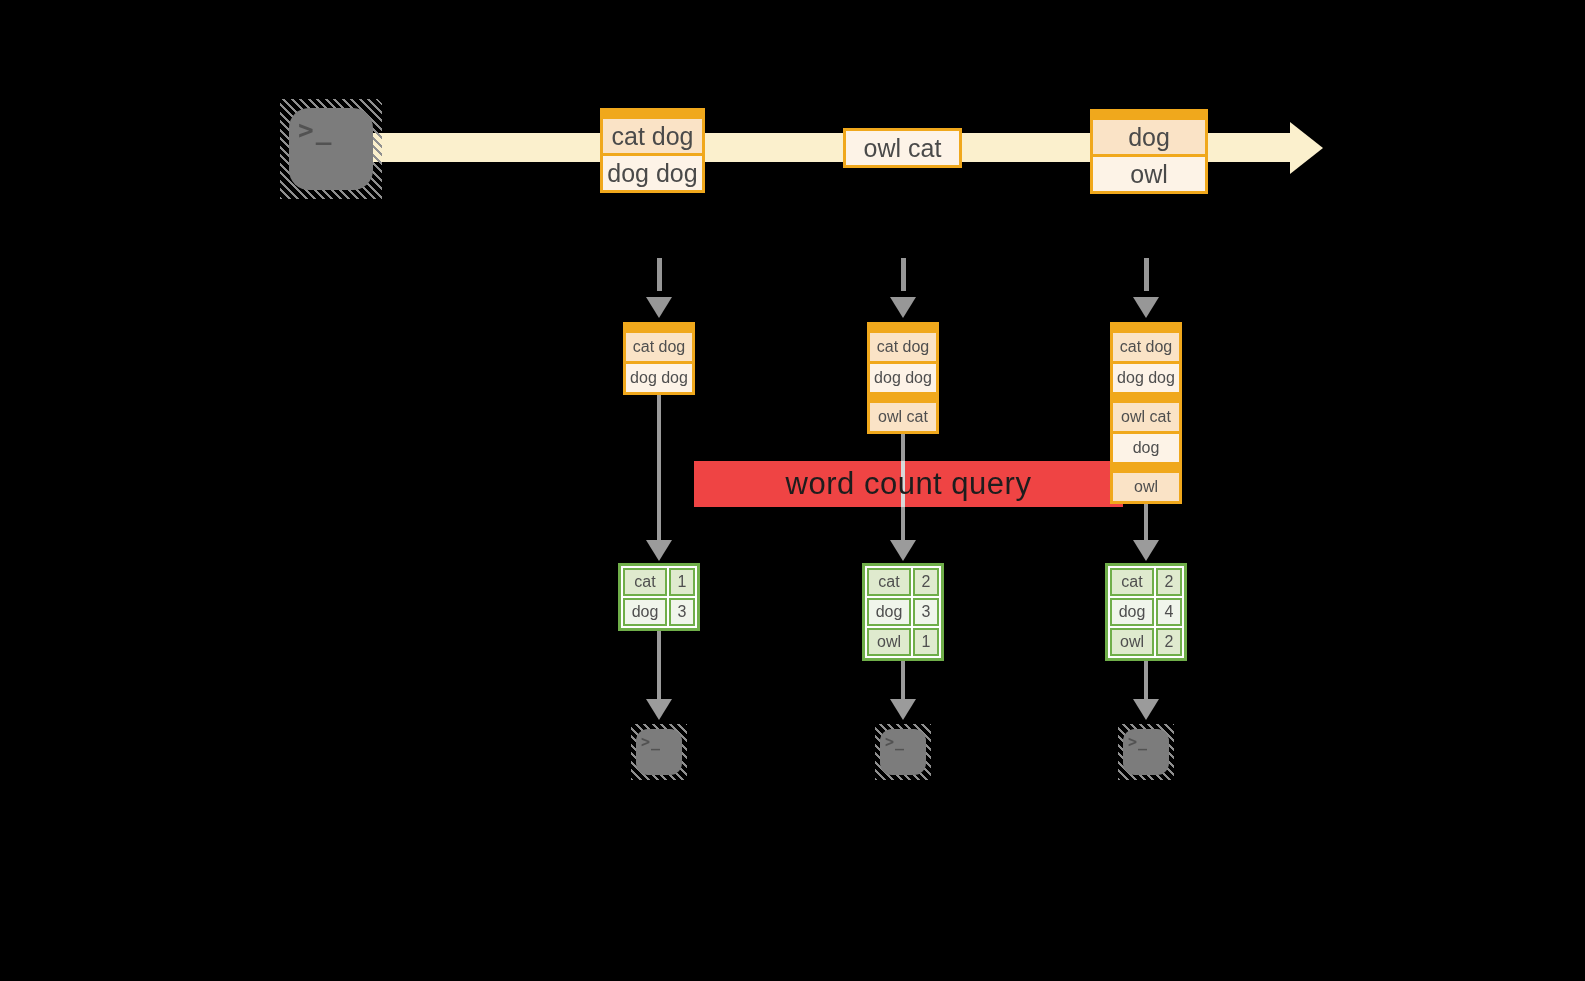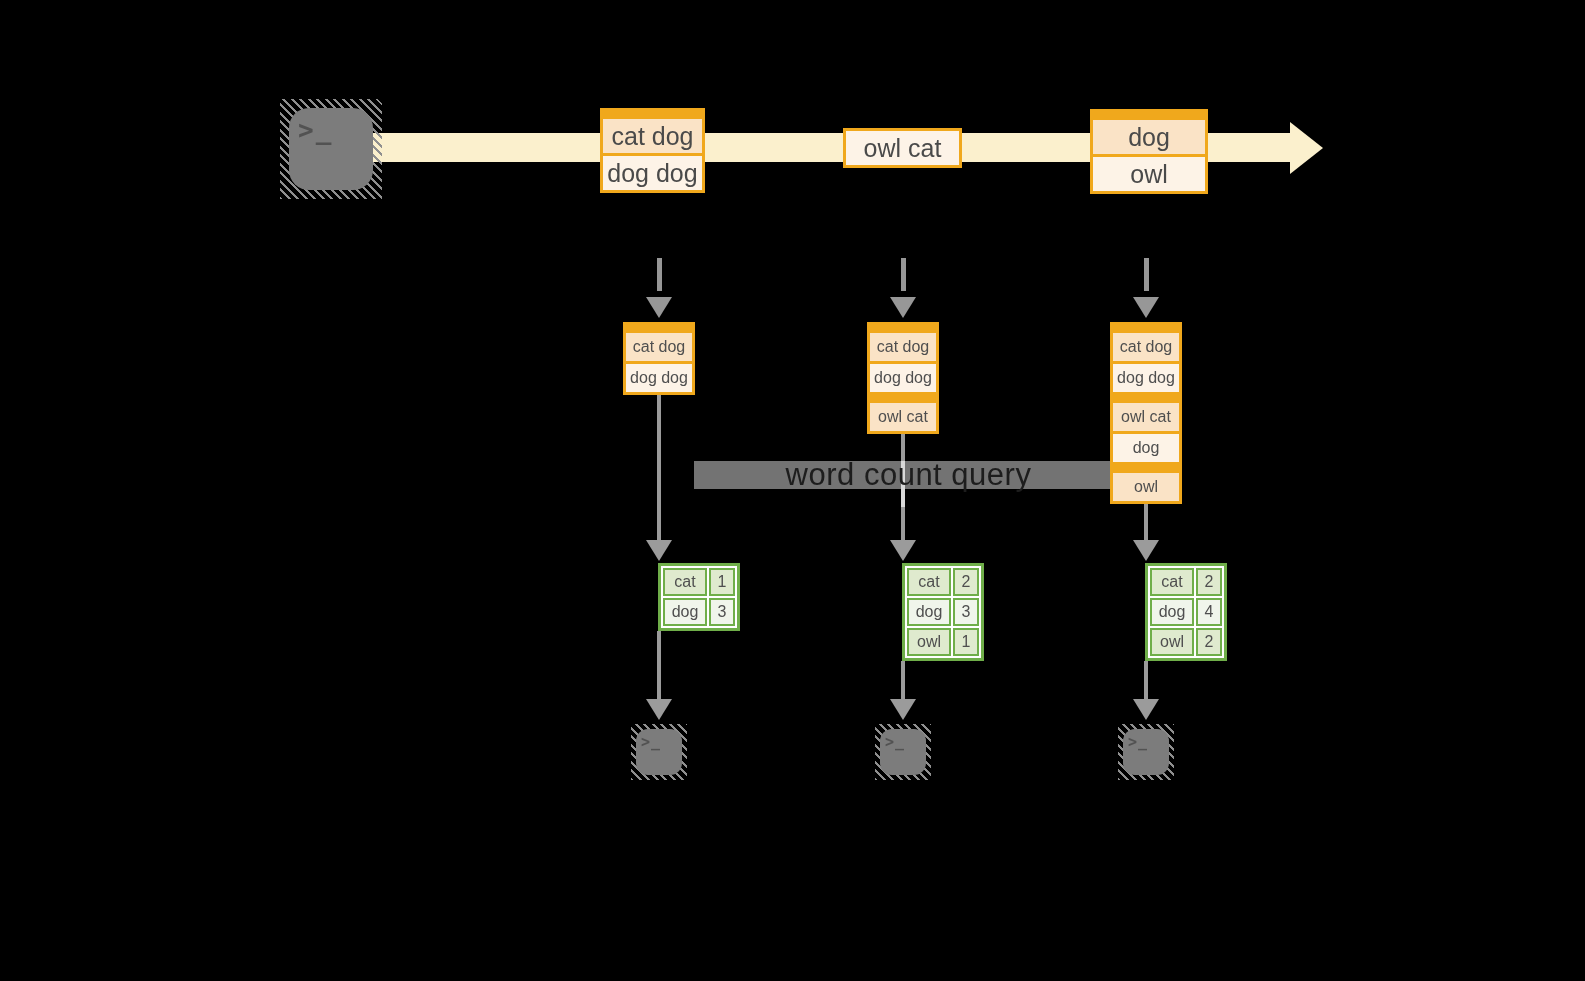--- a/index.html
+++ b/index.html
@@ -48,32 +48,32 @@
   .shaft { position: absolute; width: 4px; background: #9b9b9b; z-index: 4; }
   .head { position: absolute; width: 0; height: 0; z-index: 4;
     border-left: 13px solid transparent; border-right: 13px solid transparent;
     border-top: 21px solid #9b9b9b; }
   .head.dashed { border-top-color: #979797; z-index: 2; }
   .over-band { z-index: 6; }
 
   
   .wc-table { position: absolute; z-index: 6; background: #ffffff;
     border: 3px solid #6fae49; padding: 2px;
-    display: flex; flex-direction: column; gap: 2px; margin-left: 40px; }
+    display: flex; flex-direction: column; gap: 2px; }
   .wc-row { display: flex; gap: 2px; }
   .wc-cell { border: 2px solid #6fae49; height: 28px; line-height: 24px;
     text-align: center; font-size: 16px; color: #4f4f4f; }
   .wc-cell.word { width: 44px; }
   .wc-cell.num { width: 26px; }
   .wc-row.dark .wc-cell { background: #dfeace; }
   .wc-row.light .wc-cell { background: #f0f5eb; }
 
   
-  .query-band { position: absolute; left: 694px; top: 461px; width: 429px; height: 28px;
-    background: #737373; z-index: 5; }
+  .query-band { position: absolute; left: 694px; top: 461px; width: 429px; height: 46px;
+    background: #ef4444; z-index: 5; }
   .query-band .faint-line { position: absolute; left: 207px; top: 0; width: 4px; height: 46px;
     background: #d9d9d9; }
   .query-band .label-text { position: absolute; inset: 0; display: flex;
     align-items: center; justify-content: center;
     font-size: 31px; font-weight: 300; letter-spacing: 0.5px; color: #1d1d1d; }
 </style>
 </head>
 <body>
 
 <div class="canvas">

